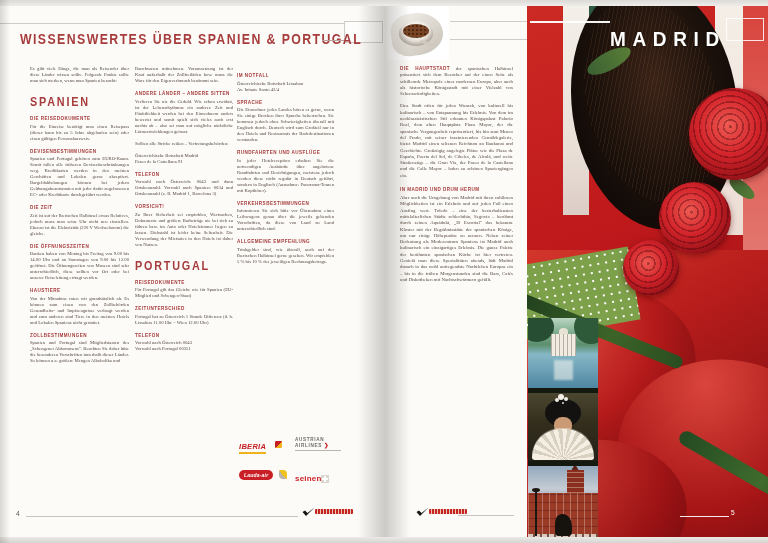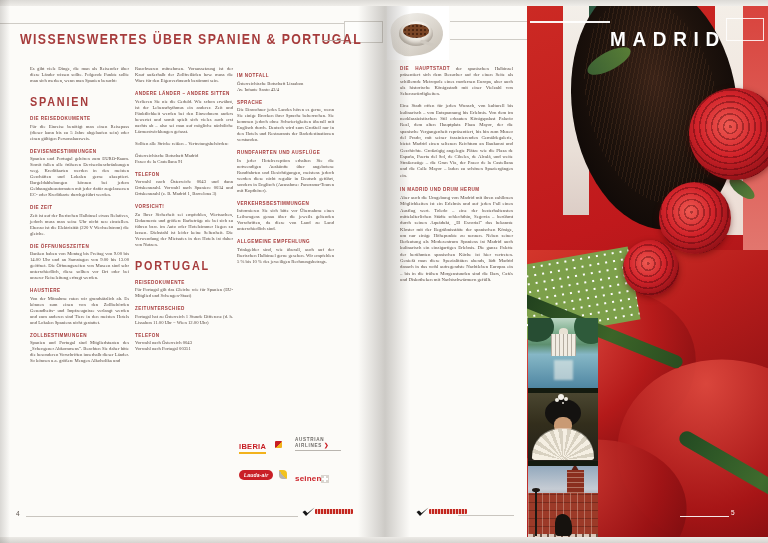--- a/index.html
+++ b/index.html
@@ -31,21 +31,21 @@
   
   .colL{position:absolute;top:66px;}
   .col1{left:30px;width:99px;}
   .col2{left:135px;width:98px;}
   .col3{left:237px;width:97px;}
   .note{margin-top:6px;}
   .embassy{margin-top:6px;}
 
   
   .airline-logos{left:237px;top:434px;width:110px;height:60px;}
-  .iberia{left:2px;top:8px;font-weight:bold;font-size:7.5px;color:#c61d23;
+  .iberia{left:2px;top:8px;font-style:italic;font-weight:bold;font-size:7.5px;color:#c61d23;
           letter-spacing:.3px;border-bottom:2px solid #f2b21c;padding-bottom:.5px;}
   .iberia-mark{left:38px;top:7px;width:7px;height:7px;
           background:linear-gradient(135deg,#c61d23 55%,#f2b21c 55%);border-radius:1px;}
   .austrian{left:58px;top:3px;width:46px;font-weight:bold;font-size:4.6px;letter-spacing:.7px;color:#6d6a66;
           line-height:5.6px;border-bottom:1px solid #b9b5af;padding-bottom:2px;}
   .austrian .chev{color:#cc2229;font-size:5.5px;}
   .lauda{left:2px;top:36px;background:#c92027;color:#fff;font-style:italic;font-weight:bold;font-size:5px;
           padding:2px 5px;border-radius:6px;letter-spacing:.2px;}
   .lauda-mark{left:42px;top:36px;width:8px;height:9px;
           background:linear-gradient(50deg,#b9b4ac 45%,#f2c21e 45%);border-radius:1px 4px 1px 4px;}

